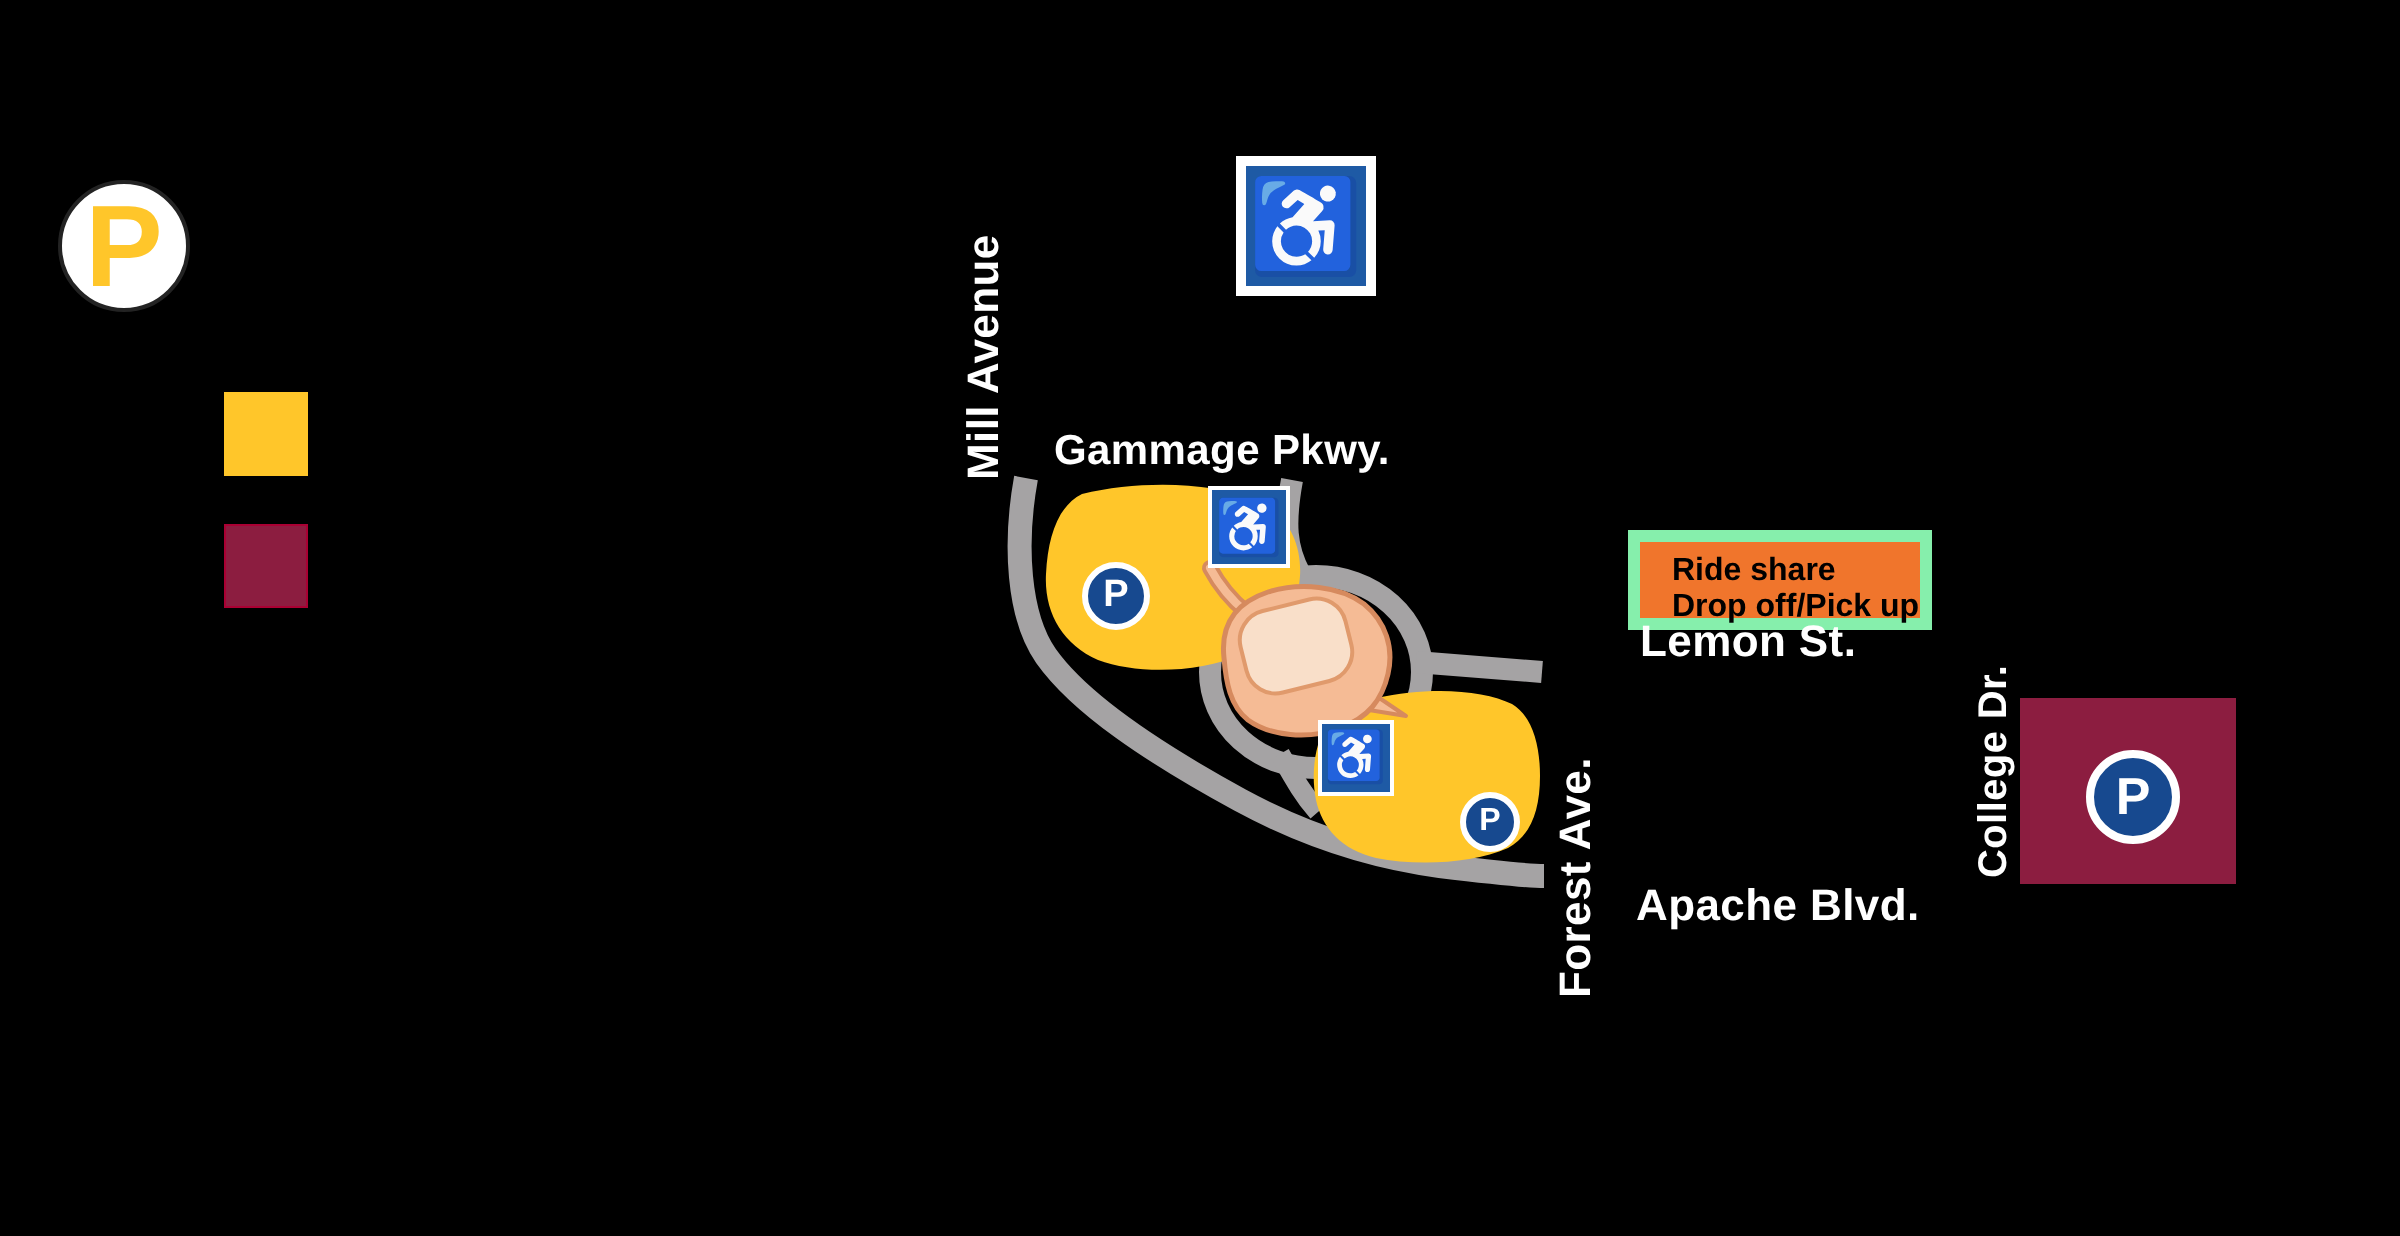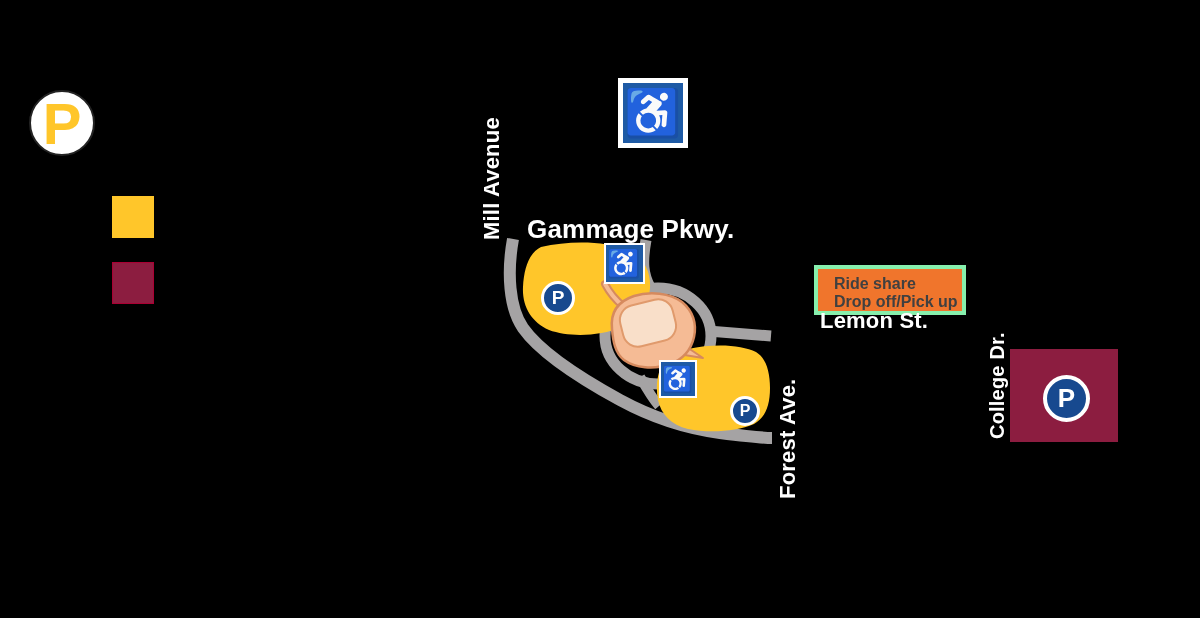--- a/index.html
+++ b/index.html
@@ -39,21 +39,21 @@
     box-sizing:border-box;
   }
   .p-upper{left:541px;top:281px;width:34px;height:34px;font-size:19px;}
   .p-lower{left:730px;top:396px;width:30px;height:30px;font-size:16px;}
   .p-garage{left:1043px;top:375px;width:47px;height:47px;border-width:4px;font-size:26px;}
   
   .garage-rect{position:absolute;left:1010px;top:349px;width:108px;height:93px;background:#8C1D40;}
   
   .ride-box{
     position:absolute;left:814px;top:265px;width:152px;height:50px;box-sizing:border-box;
-    background:#F0752C;border:4px solid #86efac;color:#404040;font-weight:bold;
+    background:#F0752C;border:6px solid #86efac;color:#000000;font-weight:bold;
     font-size:16px;line-height:18px;padding:6px 0 0 16px;white-space:nowrap;
   }
   svg{position:absolute;left:0;top:0;}
 </style>
 </head>
 <body>
 
 <div id="app">
 
   <div class="logo-circle">
@@ -106,18 +106,19 @@
   <div class="p-circle p-garage">
     <span>P</span>
   </div>
 
   <div class="ride-box">
     <div>Ride share</div>
     <div>Drop off/Pick up</div>
   </div>
 
   <div class="street vert" style="left:479px;top:240px;">Mill Avenue</div>
-  <div class="street" style="left:527px;top:214px;font-size:26px;">Gammage Pkwy.</div>
+  <div class="street" style="left:527px;top:214px;font-size:21px;">Gammage Pkwy.</div>
   <div class="street" style="left:820px;top:308px;">Lemon St.</div>
+  <div class="street" style="left:818px;top:440px;">Apache Blvd.</div>
   <div class="street vert" style="left:775px;top:499px;">Forest Ave.</div>
   <div class="street vert" style="left:986px;top:439px;font-size:20px;">College Dr.</div>
 
 </div>
 
 </body></html>

